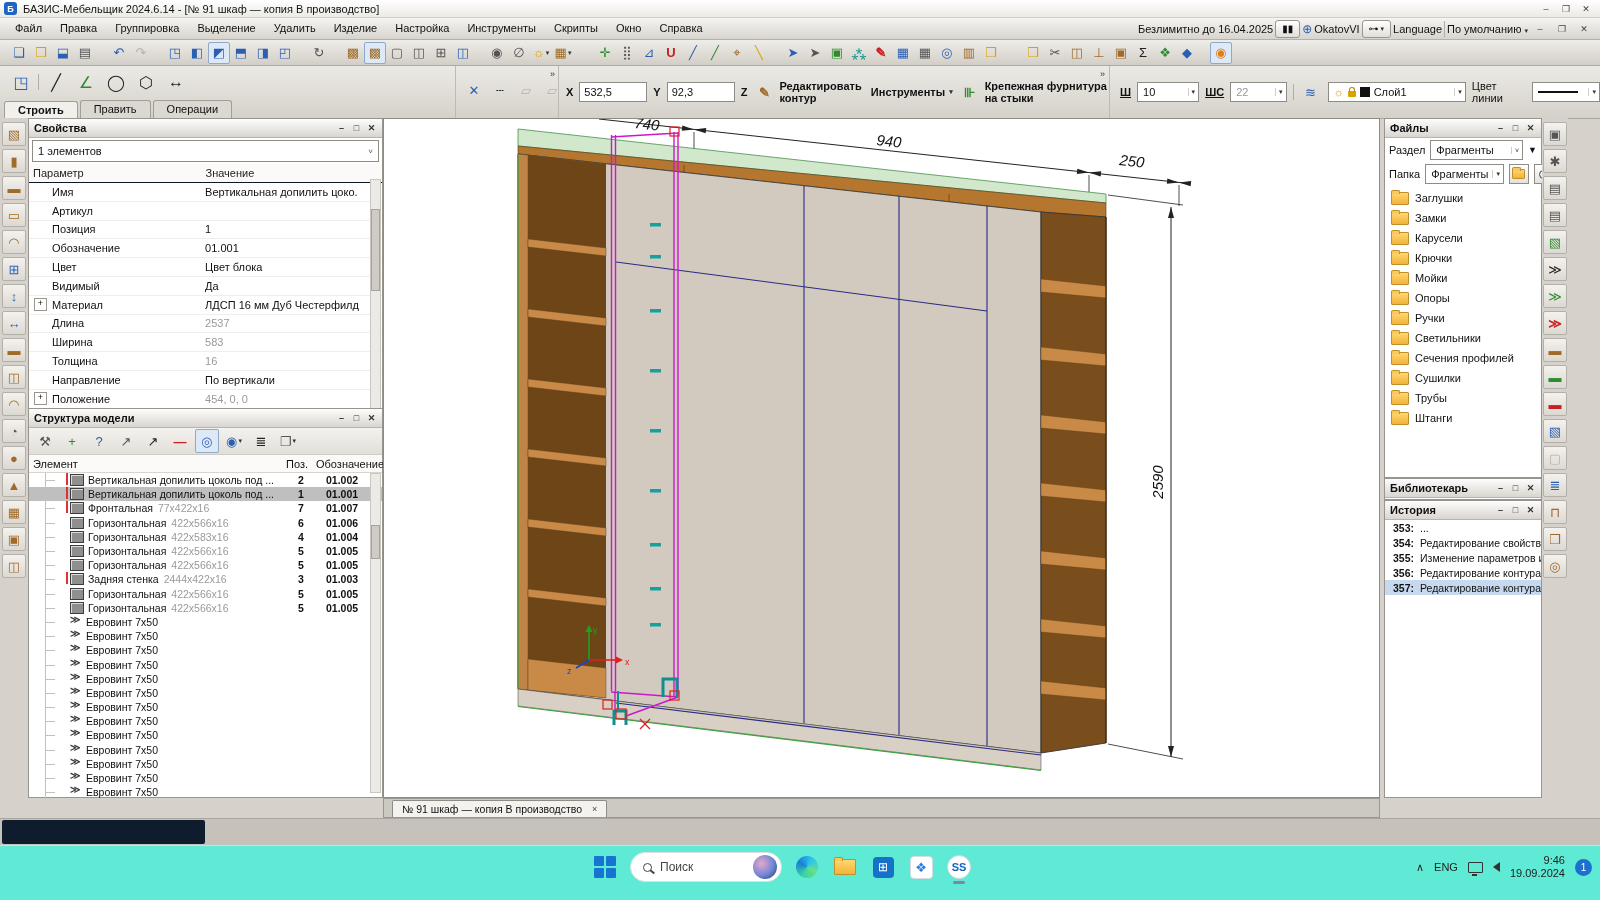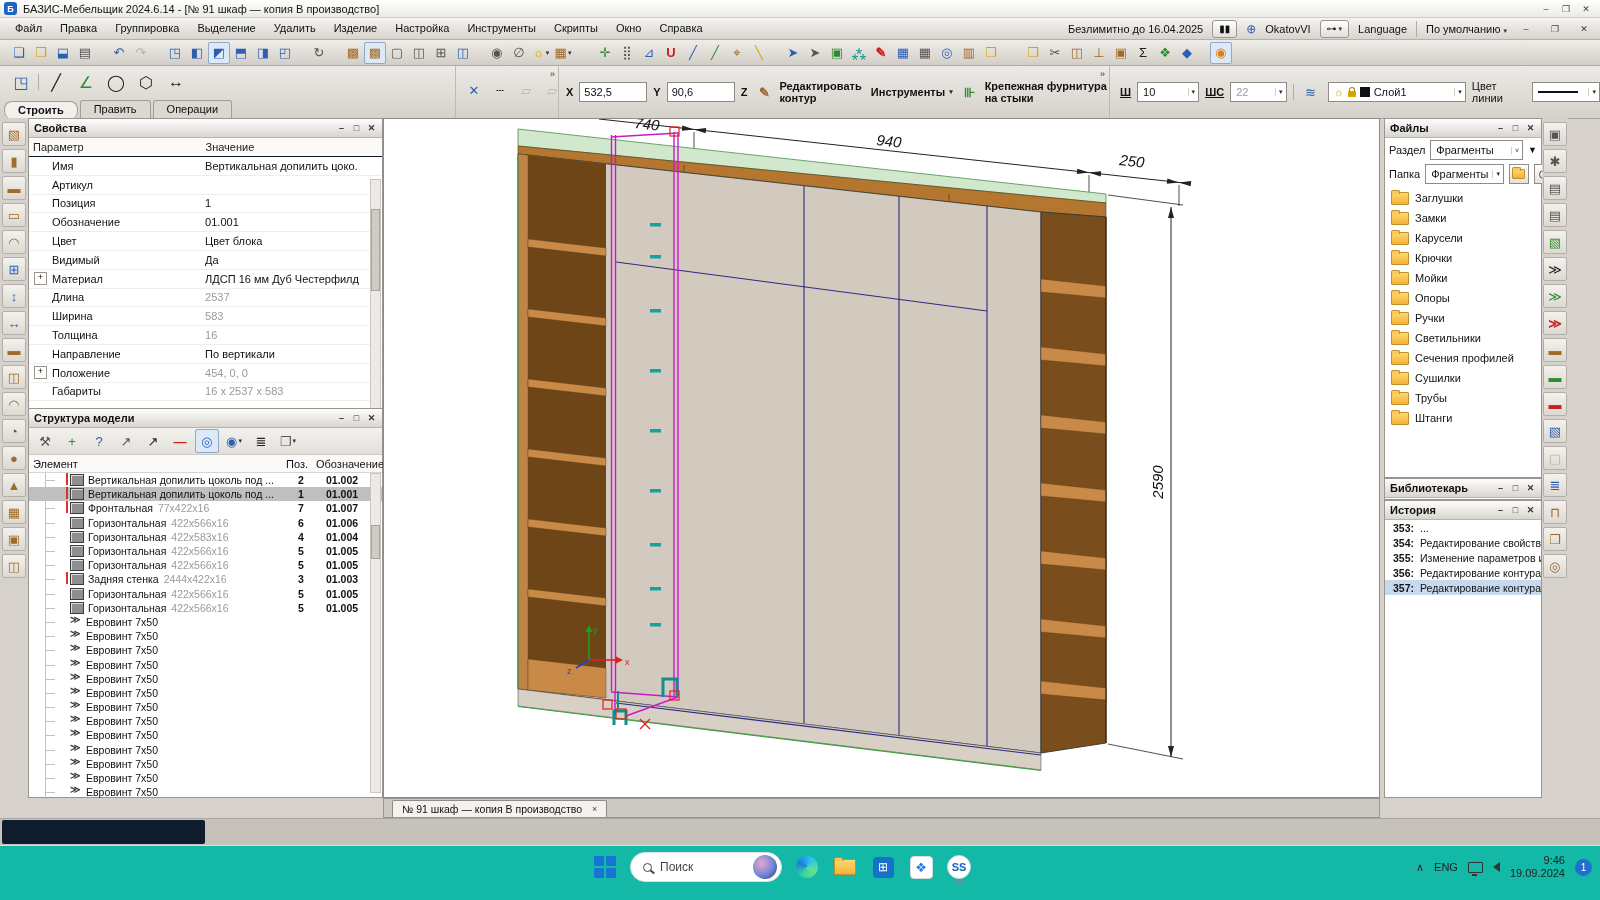--- a/index.html
+++ b/index.html
@@ -12,21 +12,21 @@
   .app-icon{width:13px;height:13px;border-radius:3px;background:#1f63c4;color:#fff;font-size:9px;font-weight:bold;
             display:flex;align-items:center;justify-content:center;flex:0 0 auto;}
   .title-text{font-size:11px;white-space:nowrap;}
   .win-controls{margin-left:auto;display:flex;margin-right:4px;}
   .wc{width:20px;height:14px;line-height:14px;text-align:center;font-size:9px;color:#444;}
 
   
   .menubar{position:absolute;left:0;top:18px;width:1600px;height:22px;background:linear-gradient(#f6f4f1,#d8d4ce);
            border-bottom:1px solid #b4b0aa;display:flex;align-items:center;padding:0 6px;box-sizing:border-box;}
   .menu-item{padding:0 9px;line-height:21px;}
-  .menu-right{margin-left:auto;display:flex;align-items:center;gap:9px;}
+  .menu-right{margin-left:auto;display:flex;align-items:center;gap:2px;}
   .mr-btn{border:1px solid #9a968f;background:linear-gradient(#fff,#e2dfda);border-radius:3px;padding:0 6px;height:16px;
           display:flex;align-items:center;font-size:10px;gap:2px;}
   .globe{color:#2b5fb4;font-size:12px;}
   .ddt{font-size:7px;color:#333;}
   .vdiv{width:1px;height:16px;background:#b0aca6;}
 
   
   .toolbar1{position:absolute;left:0;top:40px;width:1600px;height:26px;background:linear-gradient(#efede9,#d2cec7);
             border-bottom:1px solid #aeaaa4;display:flex;align-items:center;padding-left:8px;box-sizing:border-box;}
   .tbi{width:20px;height:20px;display:flex;align-items:center;justify-content:center;font-size:13px;
@@ -38,21 +38,21 @@
   .wood{color:#a06a28}.gray{color:#555}.lgray{color:#b5b2ac}.teal{color:#13948f}.orange{color:#e07f16}.dark{color:#222}
 
   .toolbar2{position:absolute;left:0;top:66px;width:1600px;height:52px;background:linear-gradient(#eceae6,#d5d1ca);
             border-bottom:1px solid #a9a59f;}
   .t2-left{position:absolute;left:0;top:0;width:455px;height:52px;border-right:1px solid #bdb9b3;}
   .t2-left-icons{position:absolute;left:8px;top:3px;display:flex;align-items:center;gap:4px;}
   .t2-left-icons .tbi{width:24px;height:24px;font-size:16px;}
   .mode-tabs{position:absolute;left:4px;bottom:0;display:flex;}
   .mtab{padding:2px 13px 3px;border:1px solid #a19d97;border-bottom:none;background:#dbd7d1;border-radius:3px 3px 0 0;
         margin-right:2px;}
-  .mtab.active{background:#f2f0ec;position:relative;top:1px;font-weight:bold;border-radius:8px;}
+  .mtab.active{background:#f2f0ec;position:relative;top:1px;font-weight:bold;}
   .t2-mid{position:absolute;left:456px;top:0;width:102px;height:52px;border-right:1px solid #bdb9b3;}
   .t2-mid .tbi{width:22px;height:22px;}
   .chev{position:absolute;font-size:9px;color:#333;}
   .t2-coord{position:absolute;left:558px;top:0;width:552px;height:52px;border-right:1px solid #bdb9b3;
             display:flex;align-items:center;gap:6px;padding-left:8px;box-sizing:border-box;}
   .clabel{font-weight:bold;}
   .input{background:#fff;border:1px solid #8f8b85;height:18px;padding:0 4px;display:flex;align-items:center;min-width:58px;}
   .tool-link{display:flex;align-items:center;gap:4px;font-weight:bold;}
   .t2-right{position:absolute;left:1110px;top:0;width:490px;height:52px;display:flex;align-items:center;gap:6px;
             padding-left:10px;box-sizing:border-box;}
@@ -139,21 +139,21 @@
   .mag-icon::after{content:"";position:absolute;width:5px;height:1.5px;background:#444;right:-4px;bottom:-2px;transform:rotate(40deg);}
   #librarian{left:1384px;top:478px;width:158px;height:22px;}
   #history{left:1384px;top:500px;width:158px;height:298px;}
   .hrow{display:flex;gap:6px;height:15px;align-items:center;padding-left:8px;font-size:10.5px;white-space:nowrap;overflow:hidden;}
   .hrow.selected{background:#c6d9ee;}
   .hnum{font-weight:bold;}
 
   
   #bottomband{position:absolute;left:0;top:818px;width:1600px;height:27px;background:#c6c2bb;border-top:1px solid #aaa69f;}
   #darkwin{position:absolute;left:2px;top:820px;width:203px;height:24px;background:#0f1c2d;border-radius:2px;}
-  #taskbar{position:absolute;left:0;top:845px;width:1600px;height:55px;background:#14b8a6;border-top:1px solid #d4dce8;}
+  #taskbar{position:absolute;left:0;top:845px;width:1600px;height:55px;background:#5eead4;border-top:1px solid #d4dce8;}
   .tb-center{position:absolute;left:592px;top:6px;display:flex;align-items:center;gap:12px;}
   .start-icon{width:22px;height:22px;display:grid;grid-template-columns:10px 10px;grid-template-rows:10px 10px;gap:2px;}
   .start-icon i{background:#1874d2;border-radius:1px;}
   .search-pill{height:30px;width:152px;background:#fff;border:1px solid #dcdfe4;border-radius:16px;display:flex;
                align-items:center;gap:8px;padding:0 4px 0 12px;box-sizing:border-box;color:#444;font-size:12px;}
   .pill-img{width:24px;height:24px;border-radius:50%;margin-left:auto;
             background:radial-gradient(circle at 35% 35%,#e8a7c8,#6f86d8 55%,#23355e);}
   .tkicon{width:26px;height:26px;display:flex;align-items:center;justify-content:center;position:relative;}
   .edge-icon{width:22px;height:22px;border-radius:50%;background:conic-gradient(from 210deg,#35d1a5,#1b7fd4,#2bc3f0,#66e08a,#35d1a5);}
   .store-icon{width:21px;height:21px;background:#1672c9;border-radius:4px;color:#fff;font-size:12px;display:flex;
@@ -293,21 +293,21 @@
           <span class="tbi dark">┄</span>
           <span class="tbi lgray">▱</span>
           <span class="tbi lgray">▱</span>
         </div>
       <span class="chev" style="right:3px;top:3px;">»</span>
     </div>
     <div class="t2-coord">
       <span class="clabel">X</span>
       <span class="input">532,5</span>
       <span class="clabel">Y</span>
-      <span class="input">90,6</span>
+      <span class="input">92,3</span>
       <span class="clabel">Z</span>
       <span class="tool-link">
         <span class="tbi wood">✎</span>
         <span>Редактировать контур</span>
       </span>
       <span class="tool-link">
         <span>Инструменты</span>
           <span class="ddt">▾</span>
       </span>
       <span class="tool-link">
@@ -367,20 +367,24 @@
 
   <div id="props" class="panel">
     <div class="ptitle">
         <span>Свойства</span>
       <span class="pbtns">
           <span class="pbtn">–</span>
           <span class="pbtn">□</span>
           <span class="pbtn">✕</span>
         </span>
     </div>
+    <div class="pcombo">
+        <span>1 элементов</span>
+        <span class="dd">˅</span>
+      </div>
     <div class="phead">
       <span>Параметр</span>
         <span style="flex:1;">Значение</span>
     </div>
     <div>
 
         <div class="prow">
           <span class="pexp" style="visibility: hidden;"></span>
           <span class="plabel">Имя</span>
           <span class="pvalue">Вертикальная допилить цоко.</span>

